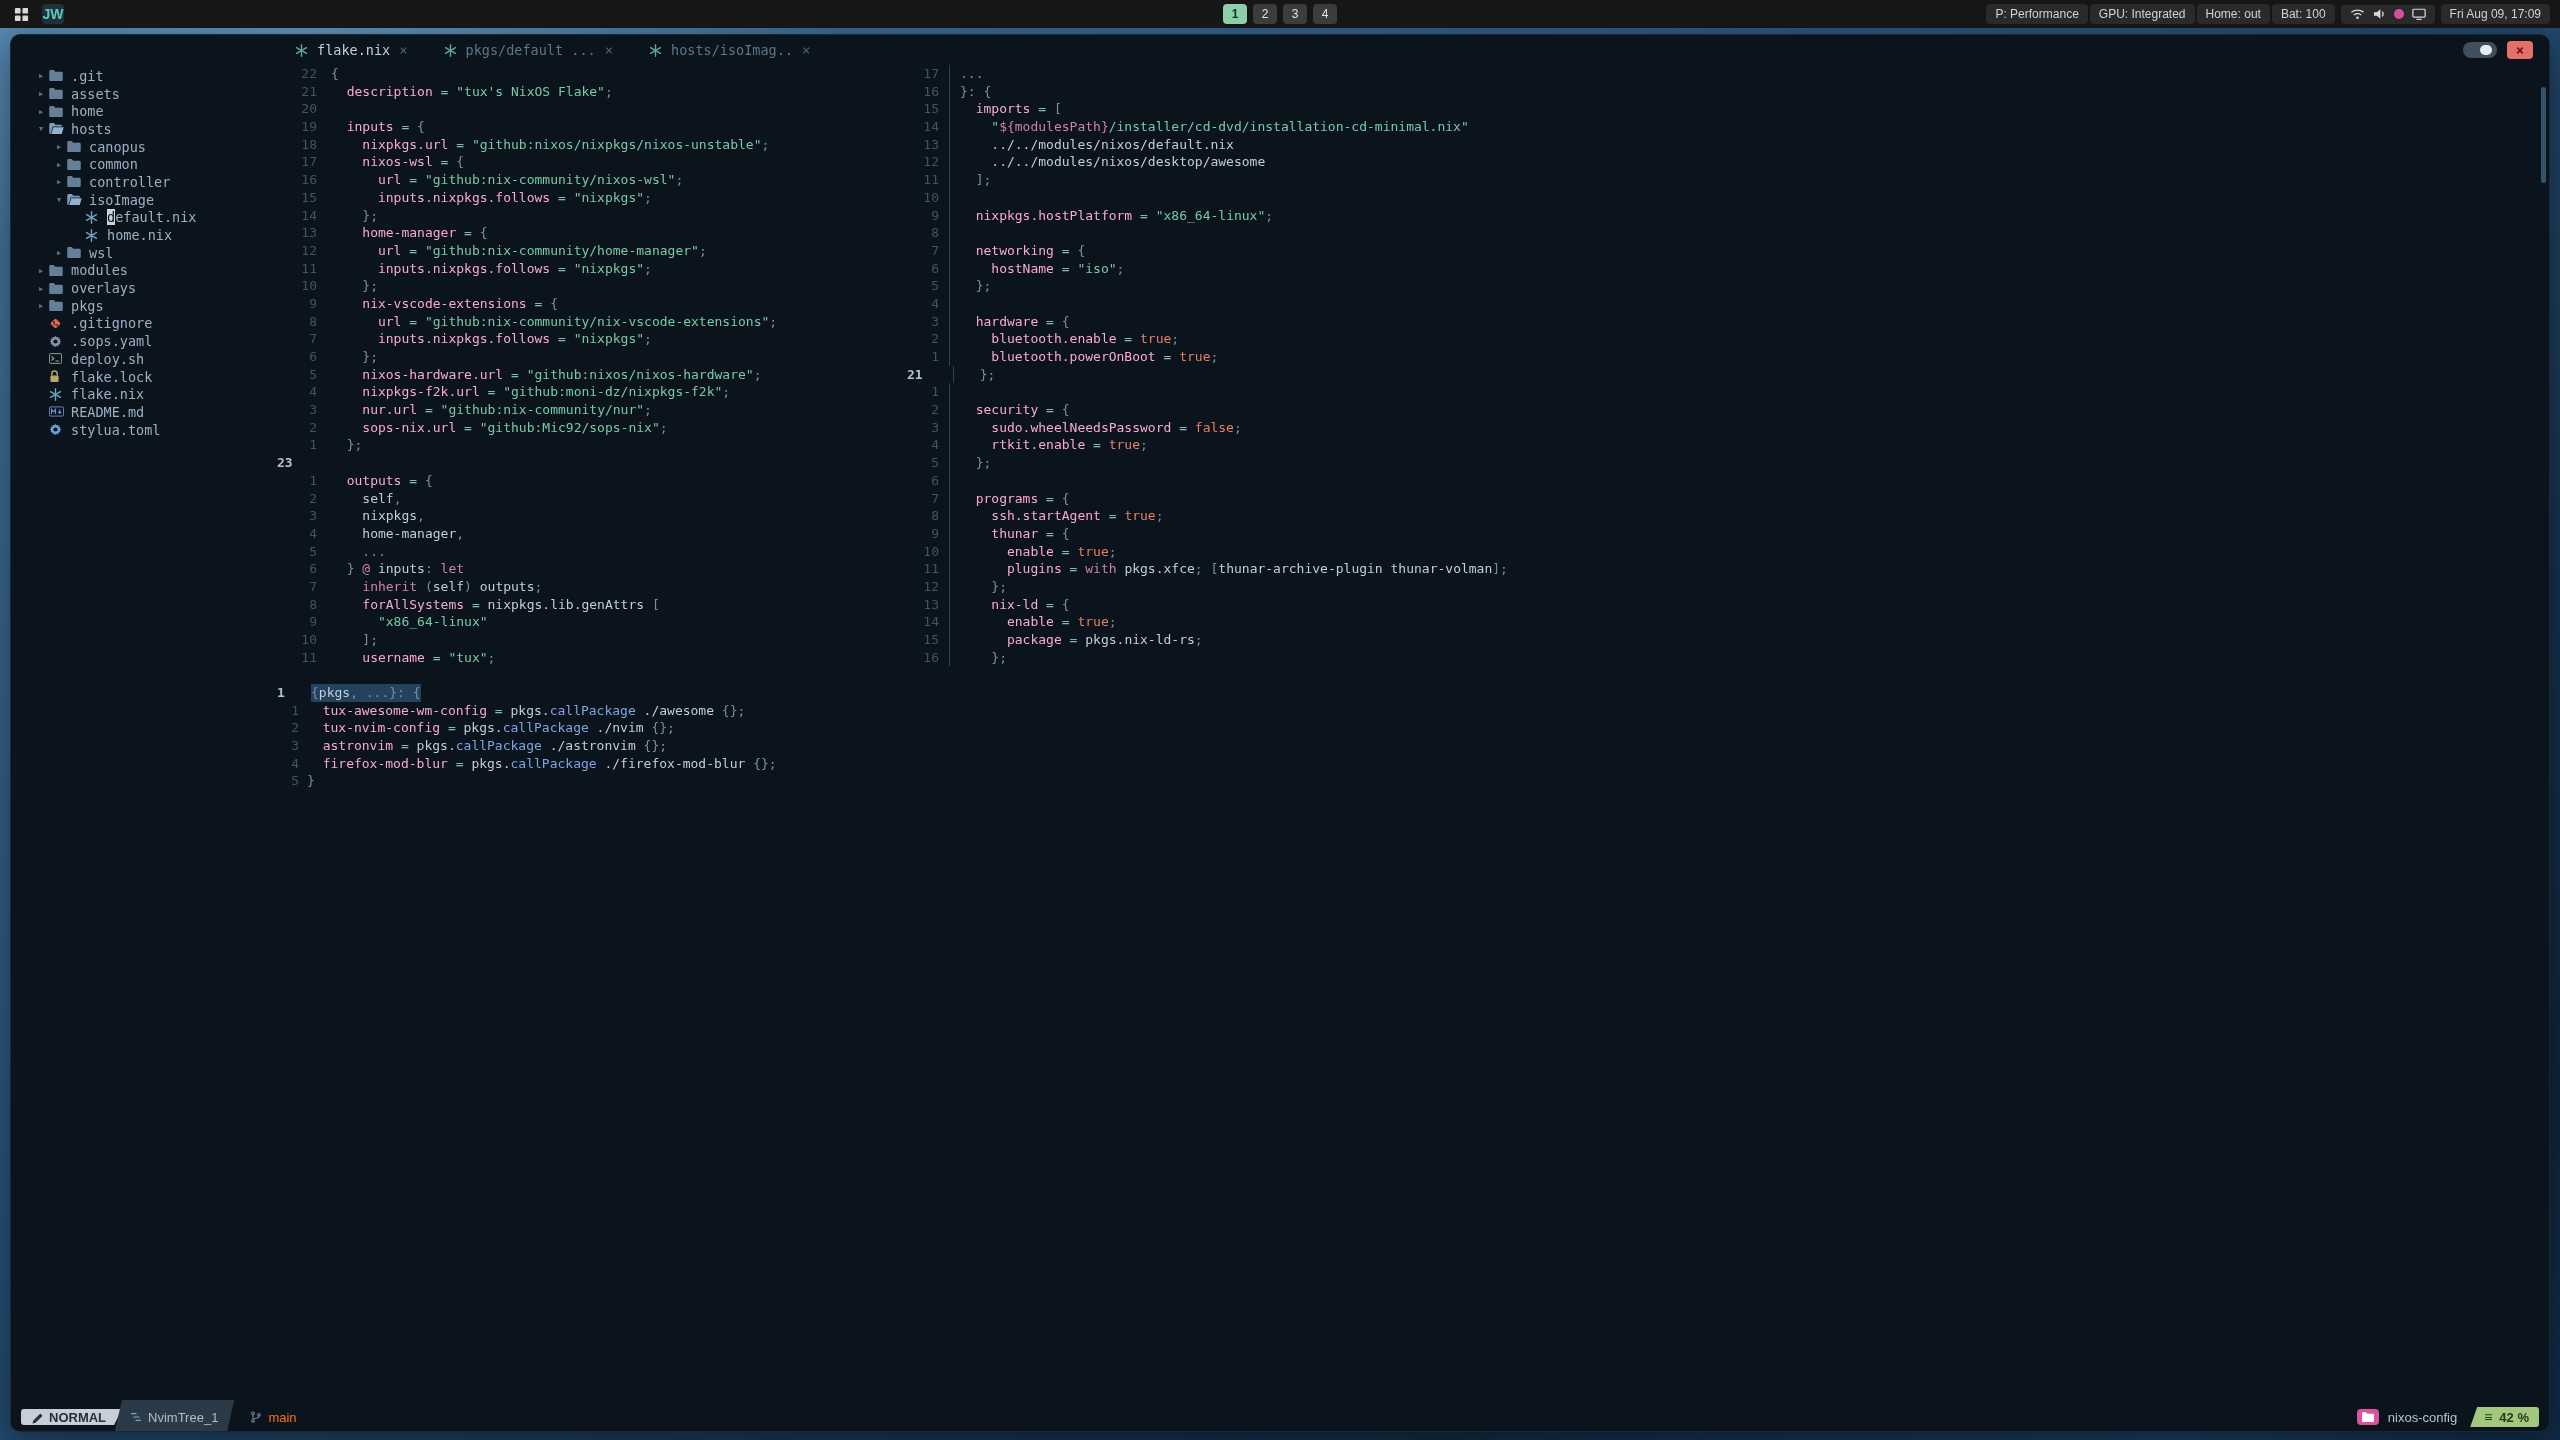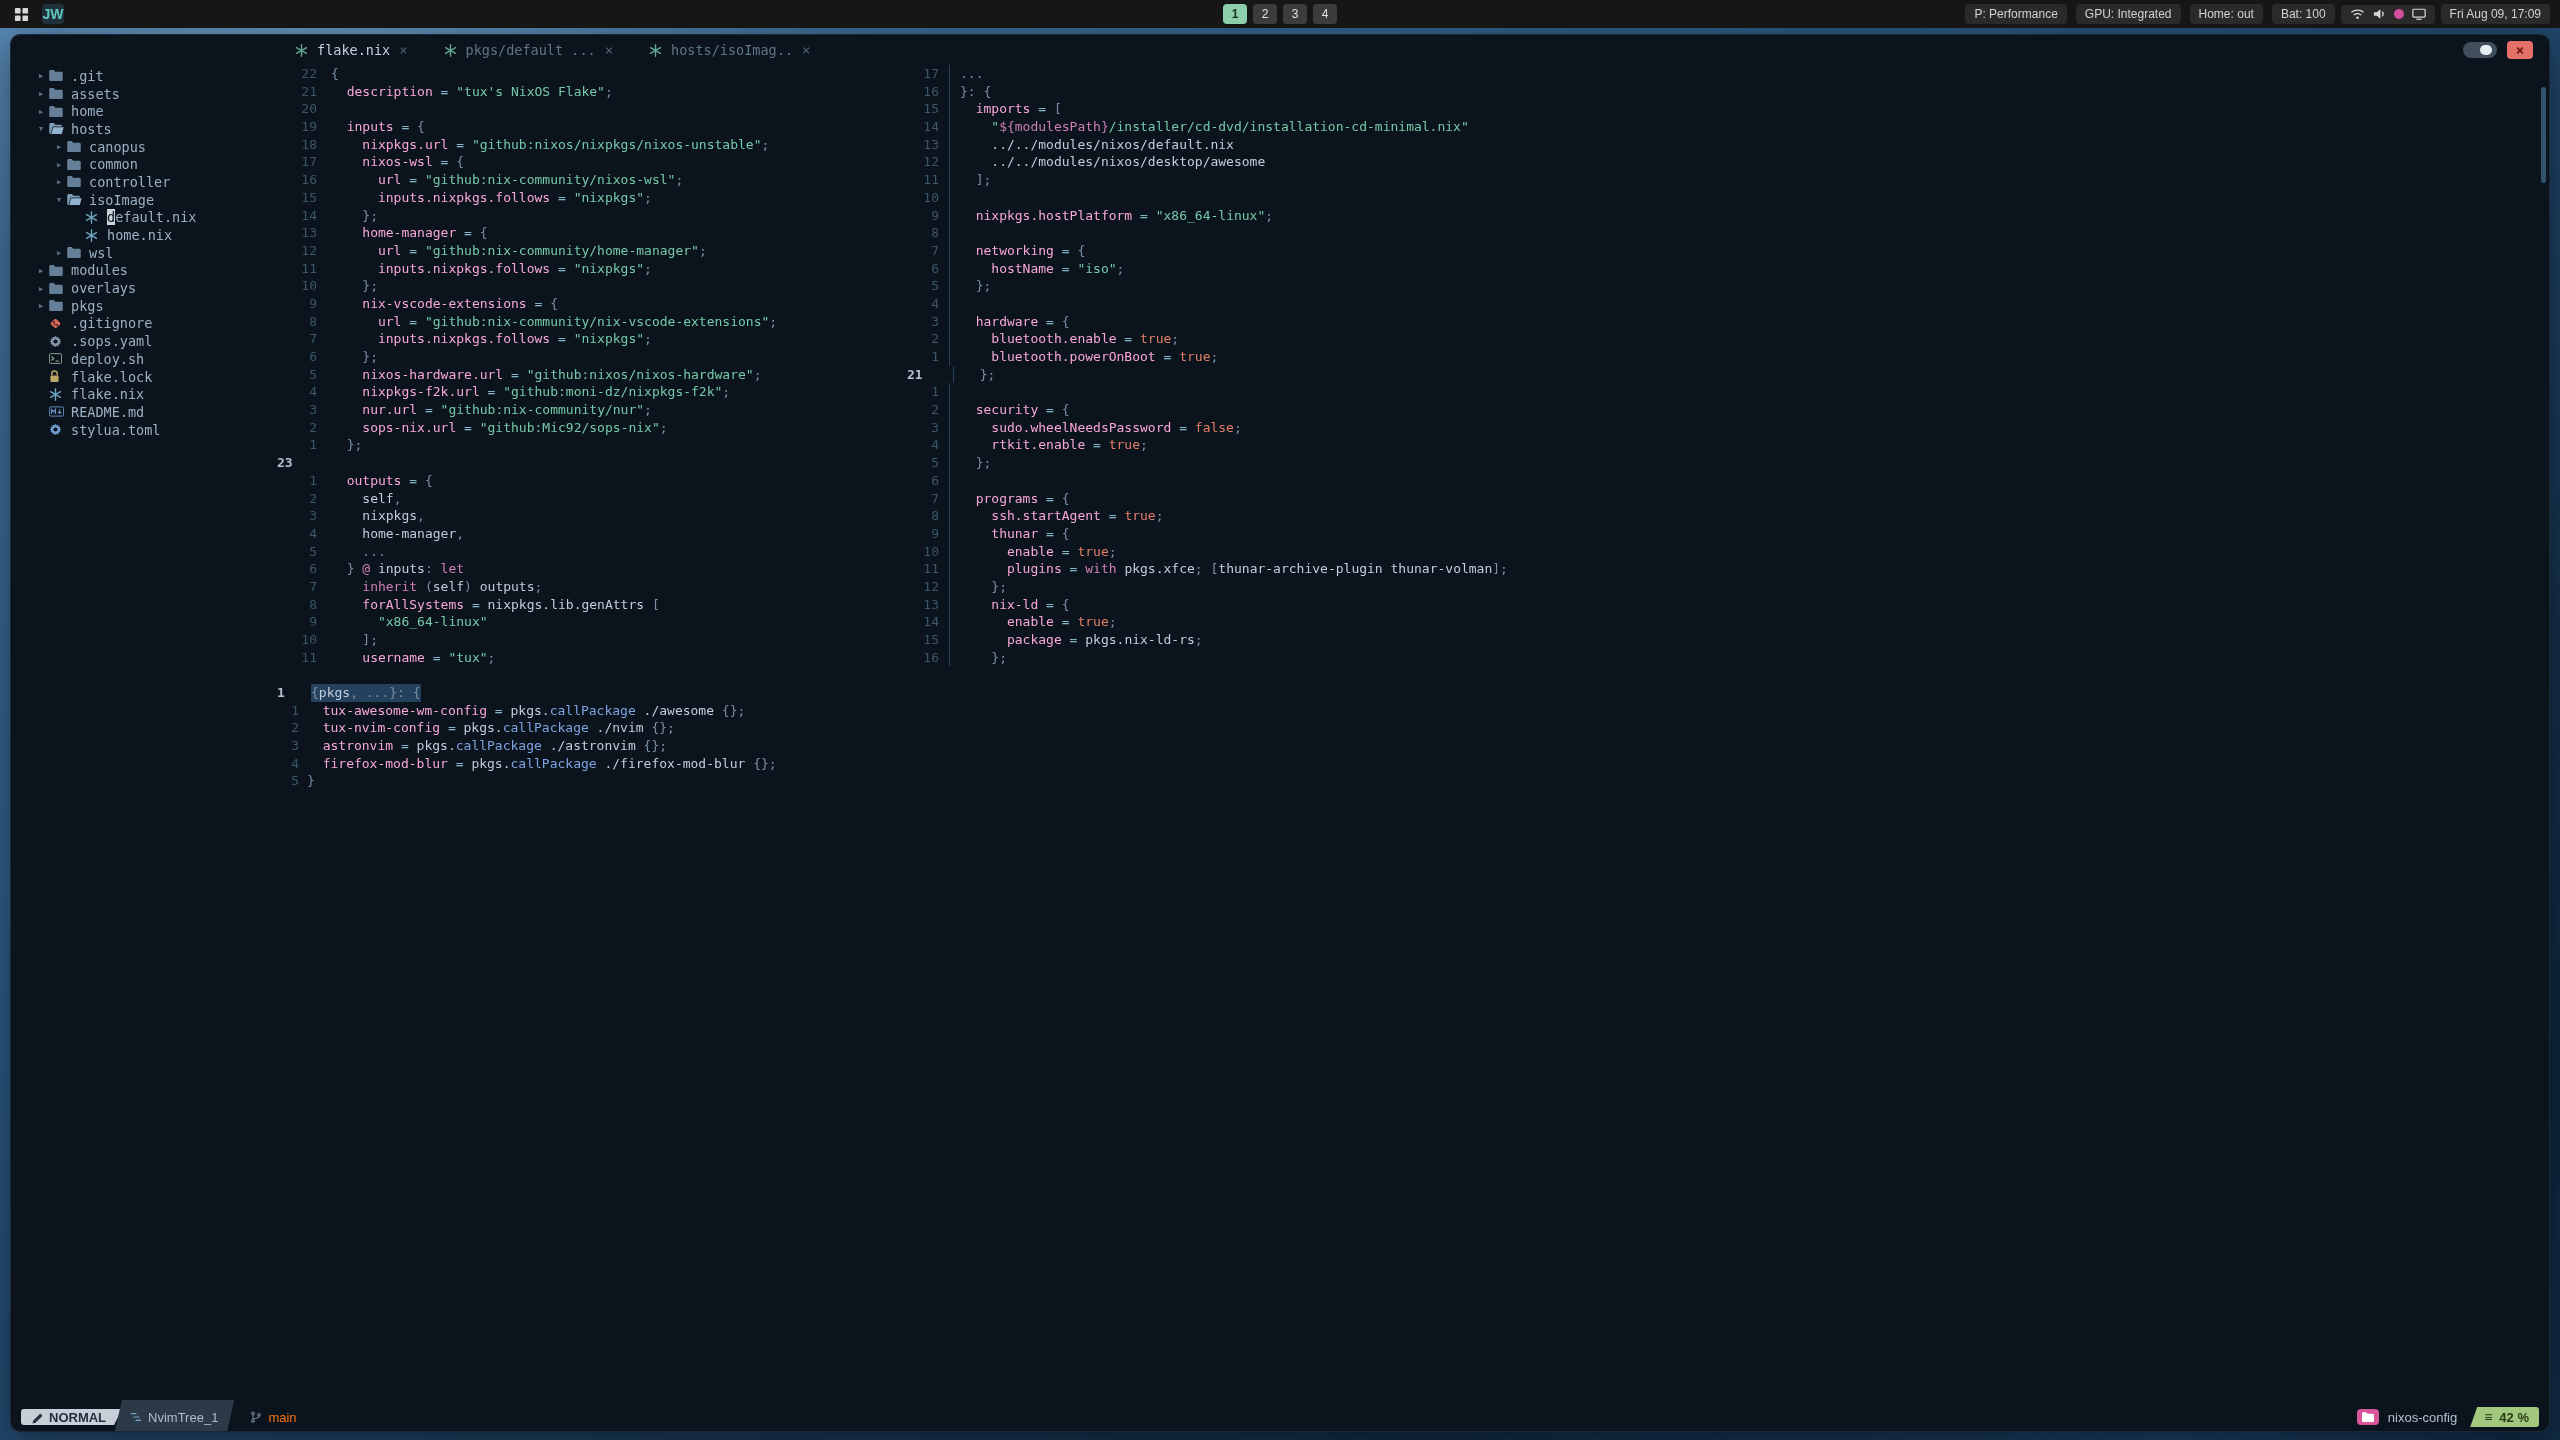--- a/index.html
+++ b/index.html
@@ -108,21 +108,21 @@
     </span>
     <span class="tb-logo">JW</span>
   </div>
   <div class="tb-center">
       <span class="ws active">1</span>
       <span class="ws">2</span>
       <span class="ws">3</span>
       <span class="ws">4</span>
     </div>
   <div class="tb-right">
-    <span style="display:flex;gap:9px;">
+    <span style="display:flex;gap:2px;">
         <div class="pill">P: Performance</div>
         <div class="pill">GPU: Integrated</div>
         <div class="pill">Home: out</div>
         <div class="pill">Bat: 100</div>
       </span>
     <div class="pill">
       <span class="ticon">
         <svg width="15" height="12" viewBox="0 0 16 12">
             <g fill="none" stroke="#d8d8d8" stroke-width="1.4">
               <path d="M1.5 4.2a10 10 0 0 1 13 0"></path>

